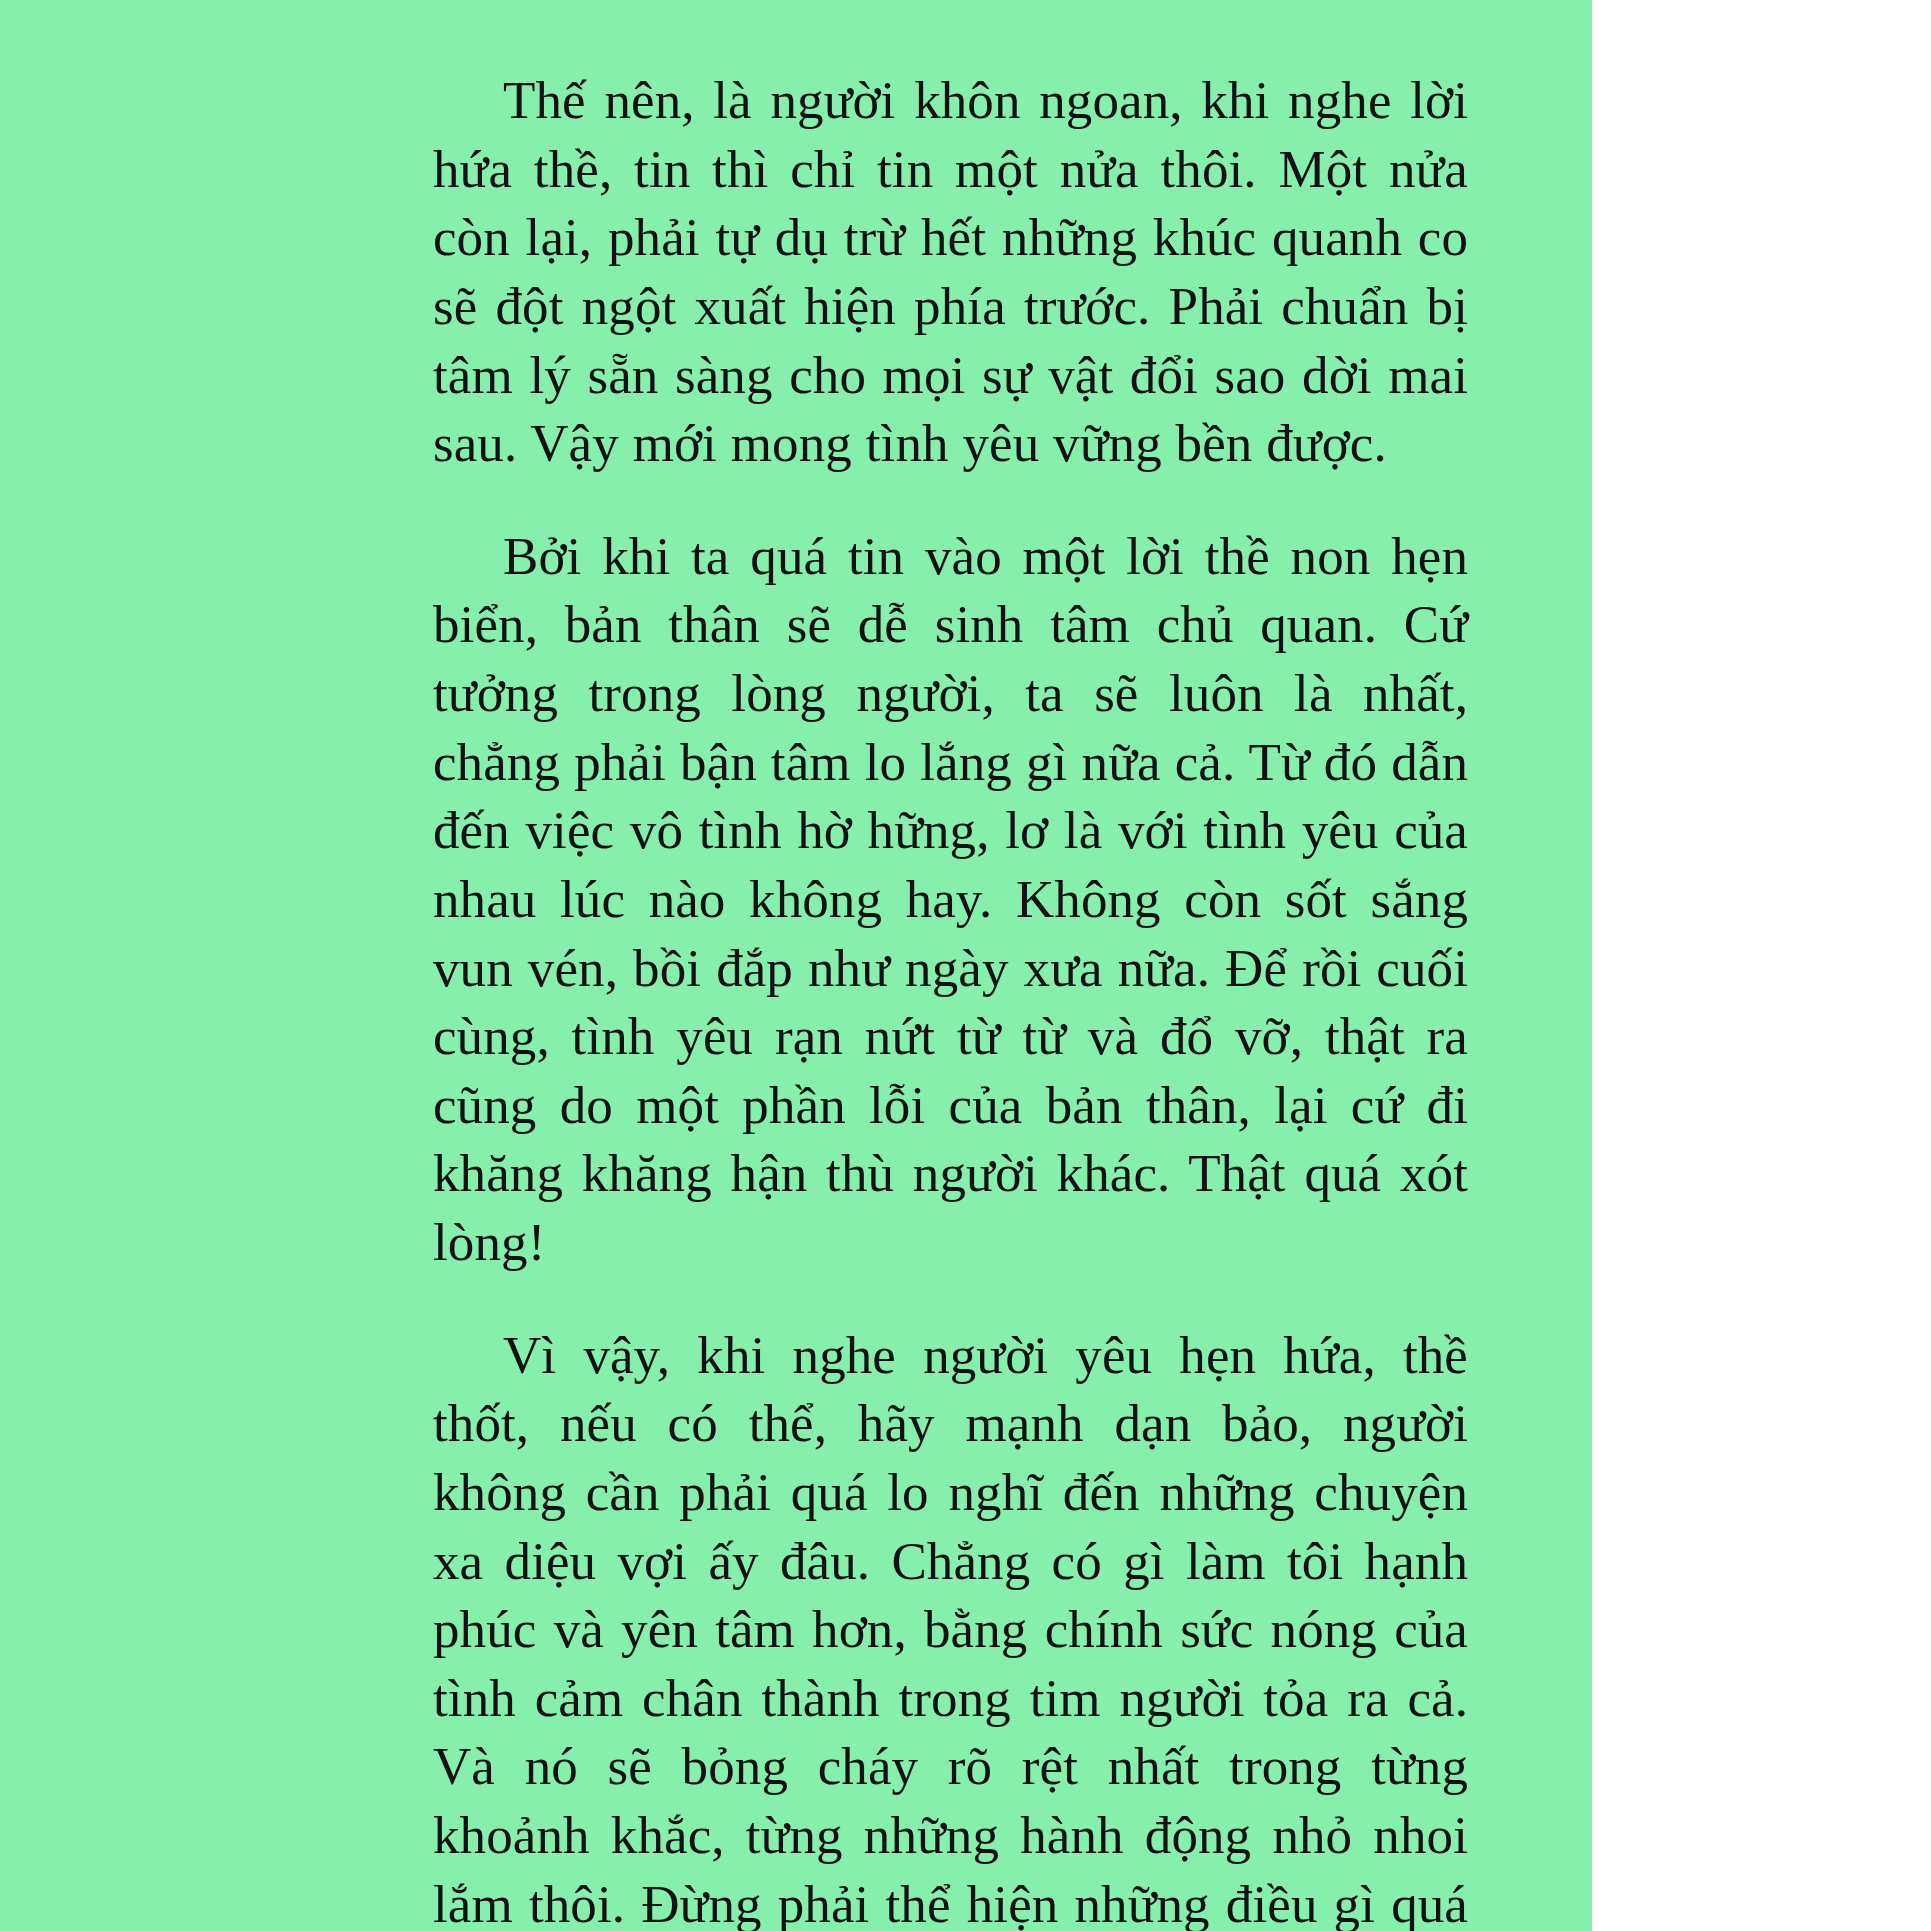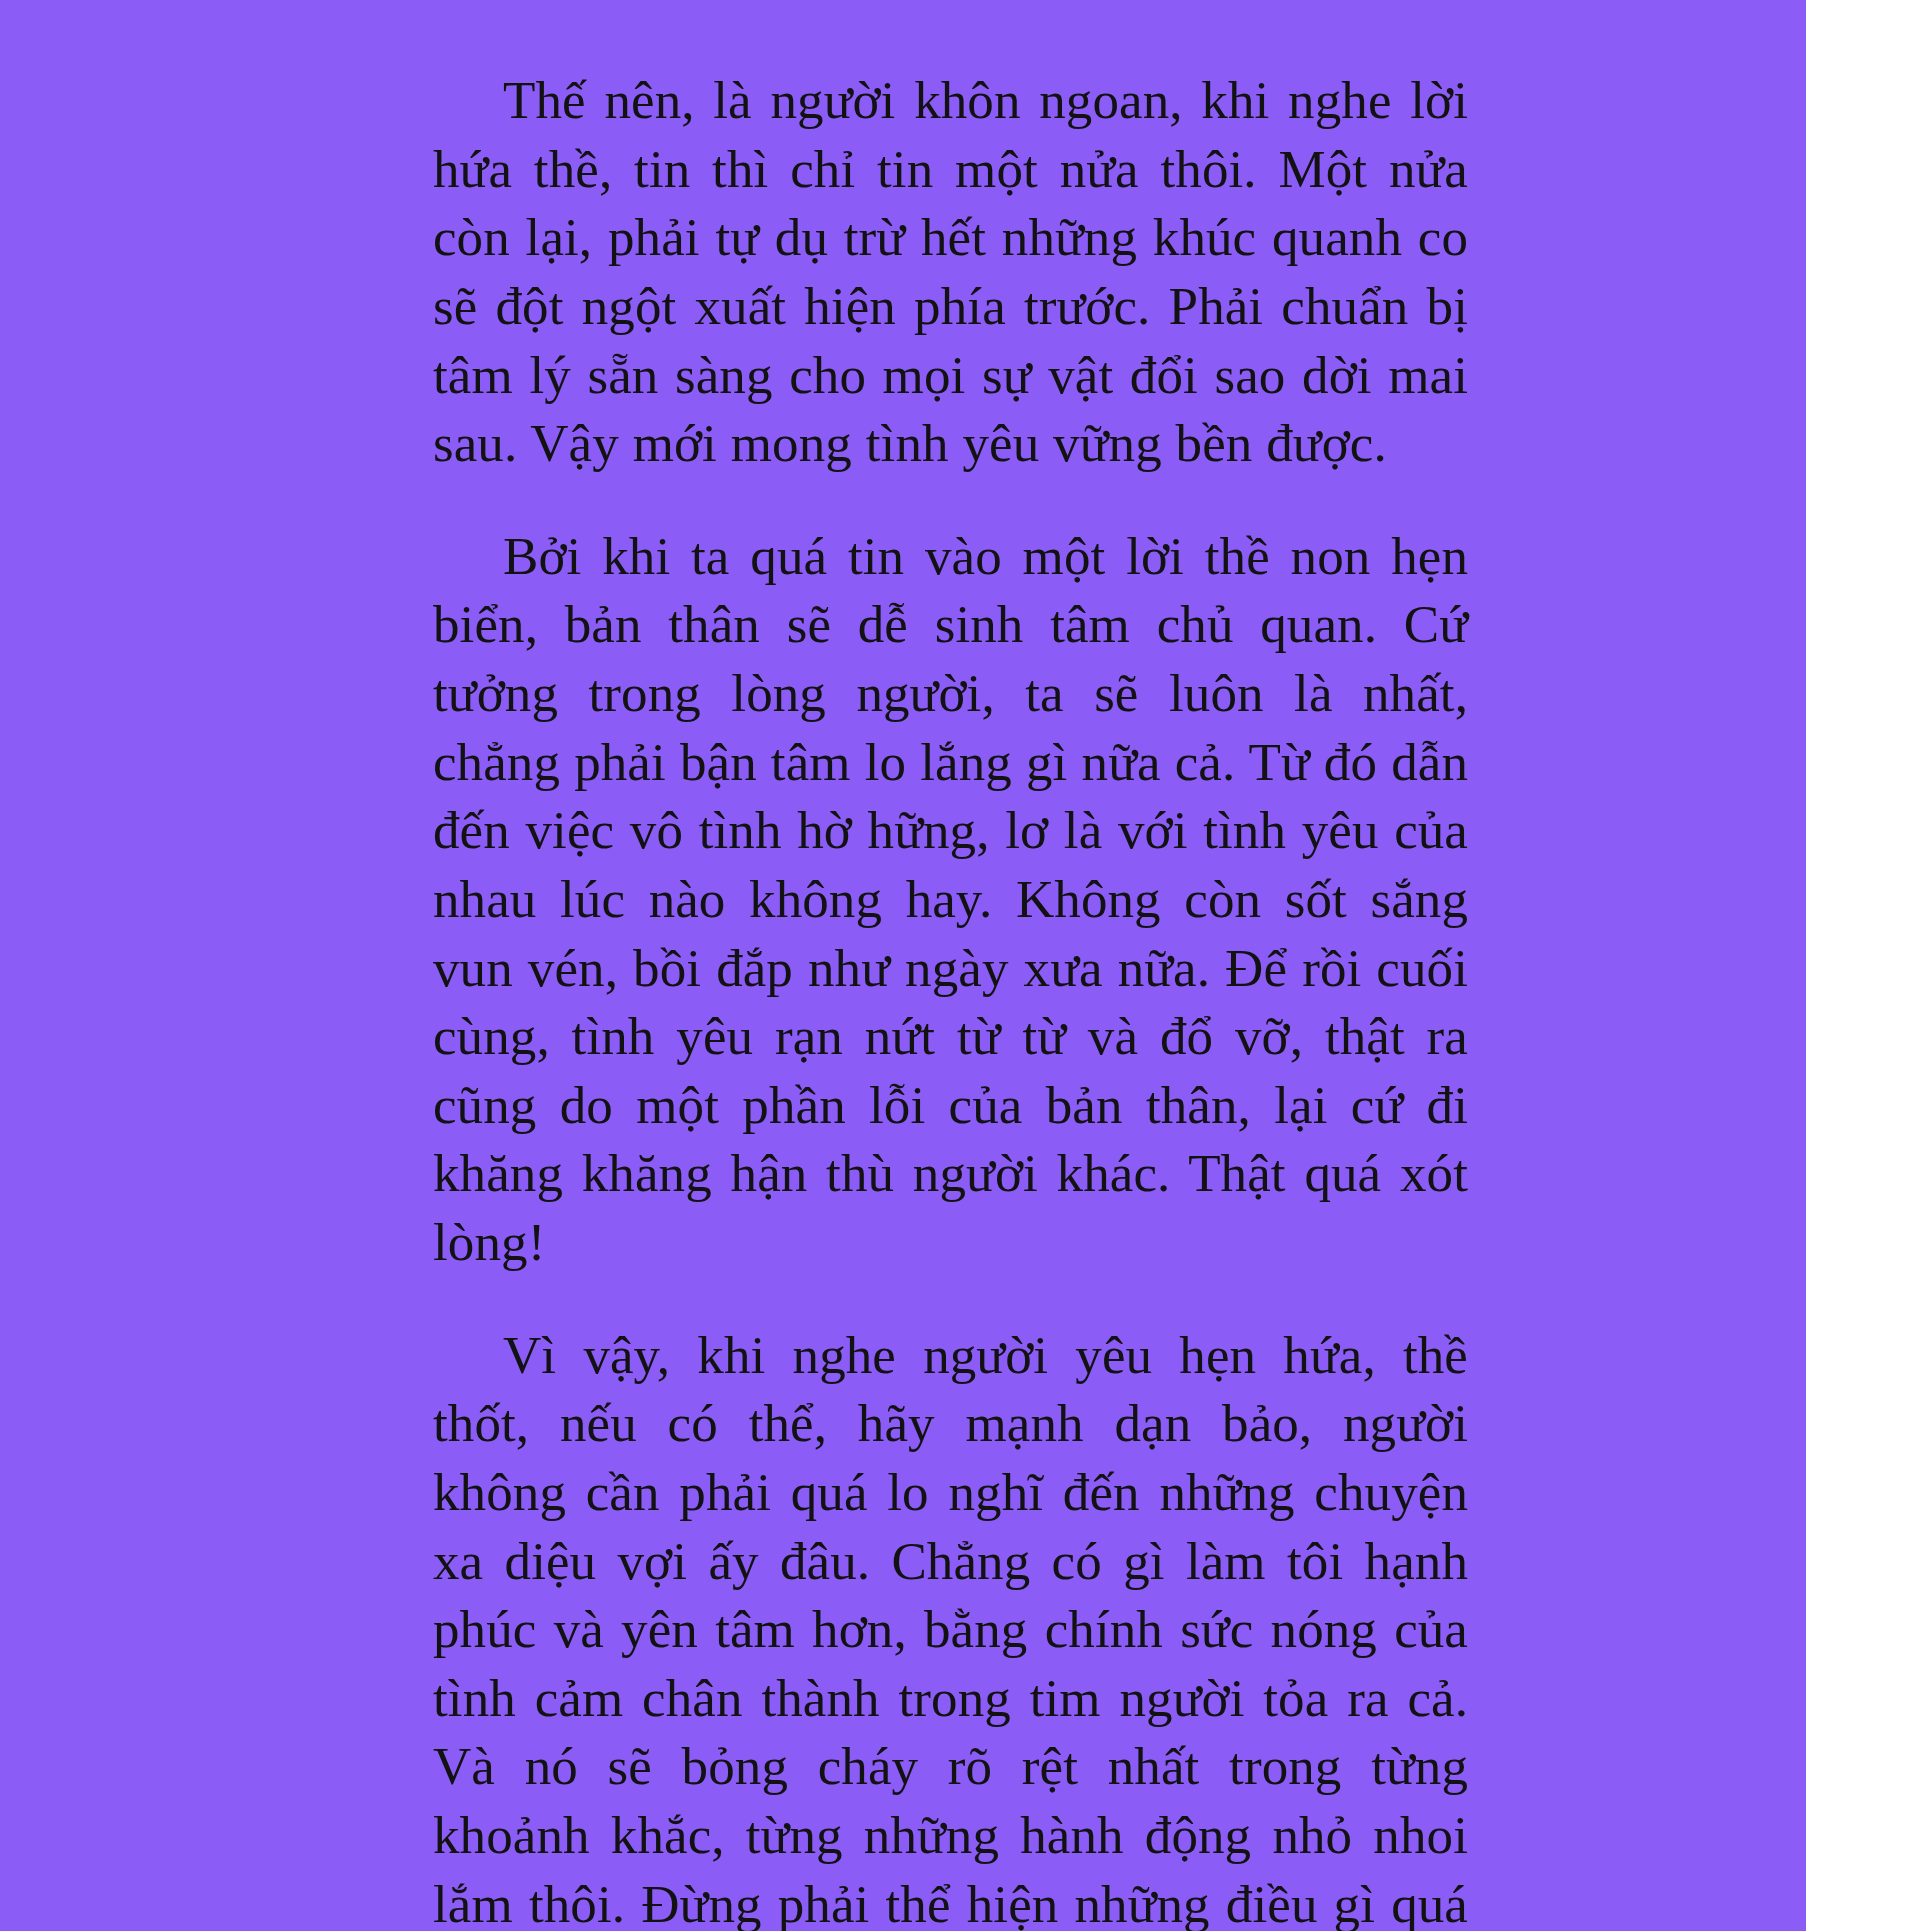--- a/index.html
+++ b/index.html
@@ -9,23 +9,23 @@
   }
   body {
     width: 1931px;
     height: 1931px;
     overflow: hidden;
     font-family: "Liberation Serif", "DejaVu Serif", serif;
     color: #111111;
   }
   .page {
     position: relative;
-    width: 1806px;
+    width: 1592px;
     height: 1931px;
-    background: #8b5cf6;
+    background: #86efac;
     box-sizing: border-box;
   }
   .text-column {
     position: absolute;
     left: 433px;
     top: 66px;
     width: 1035px;
   }
   .para {
     margin: 0 0 44px 0;

